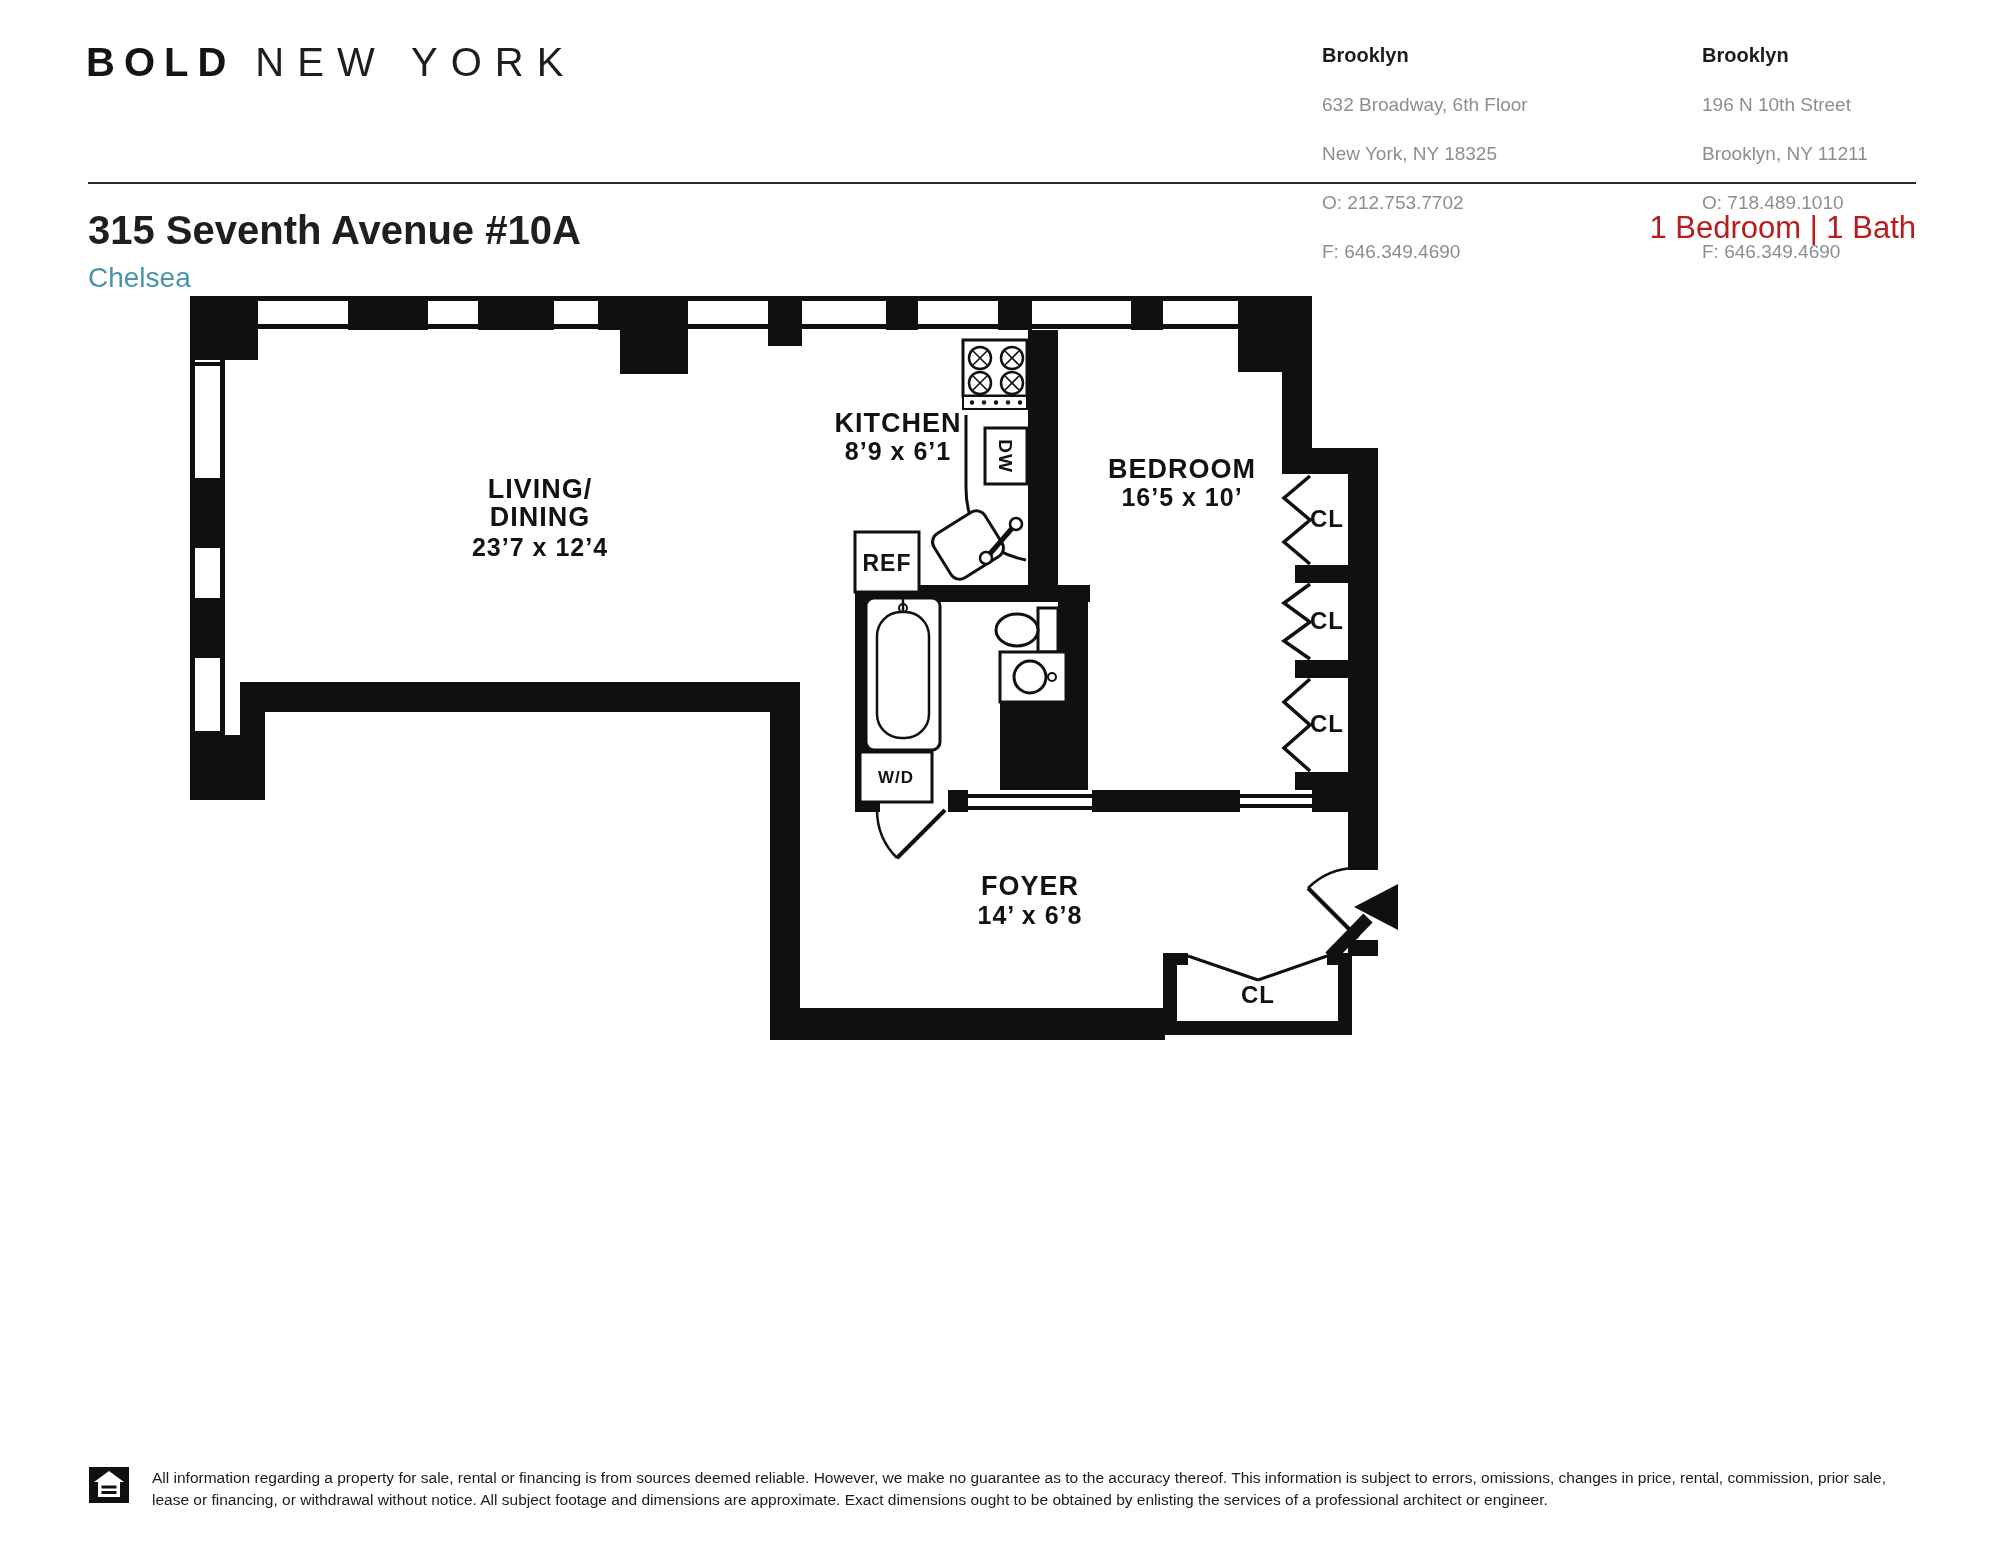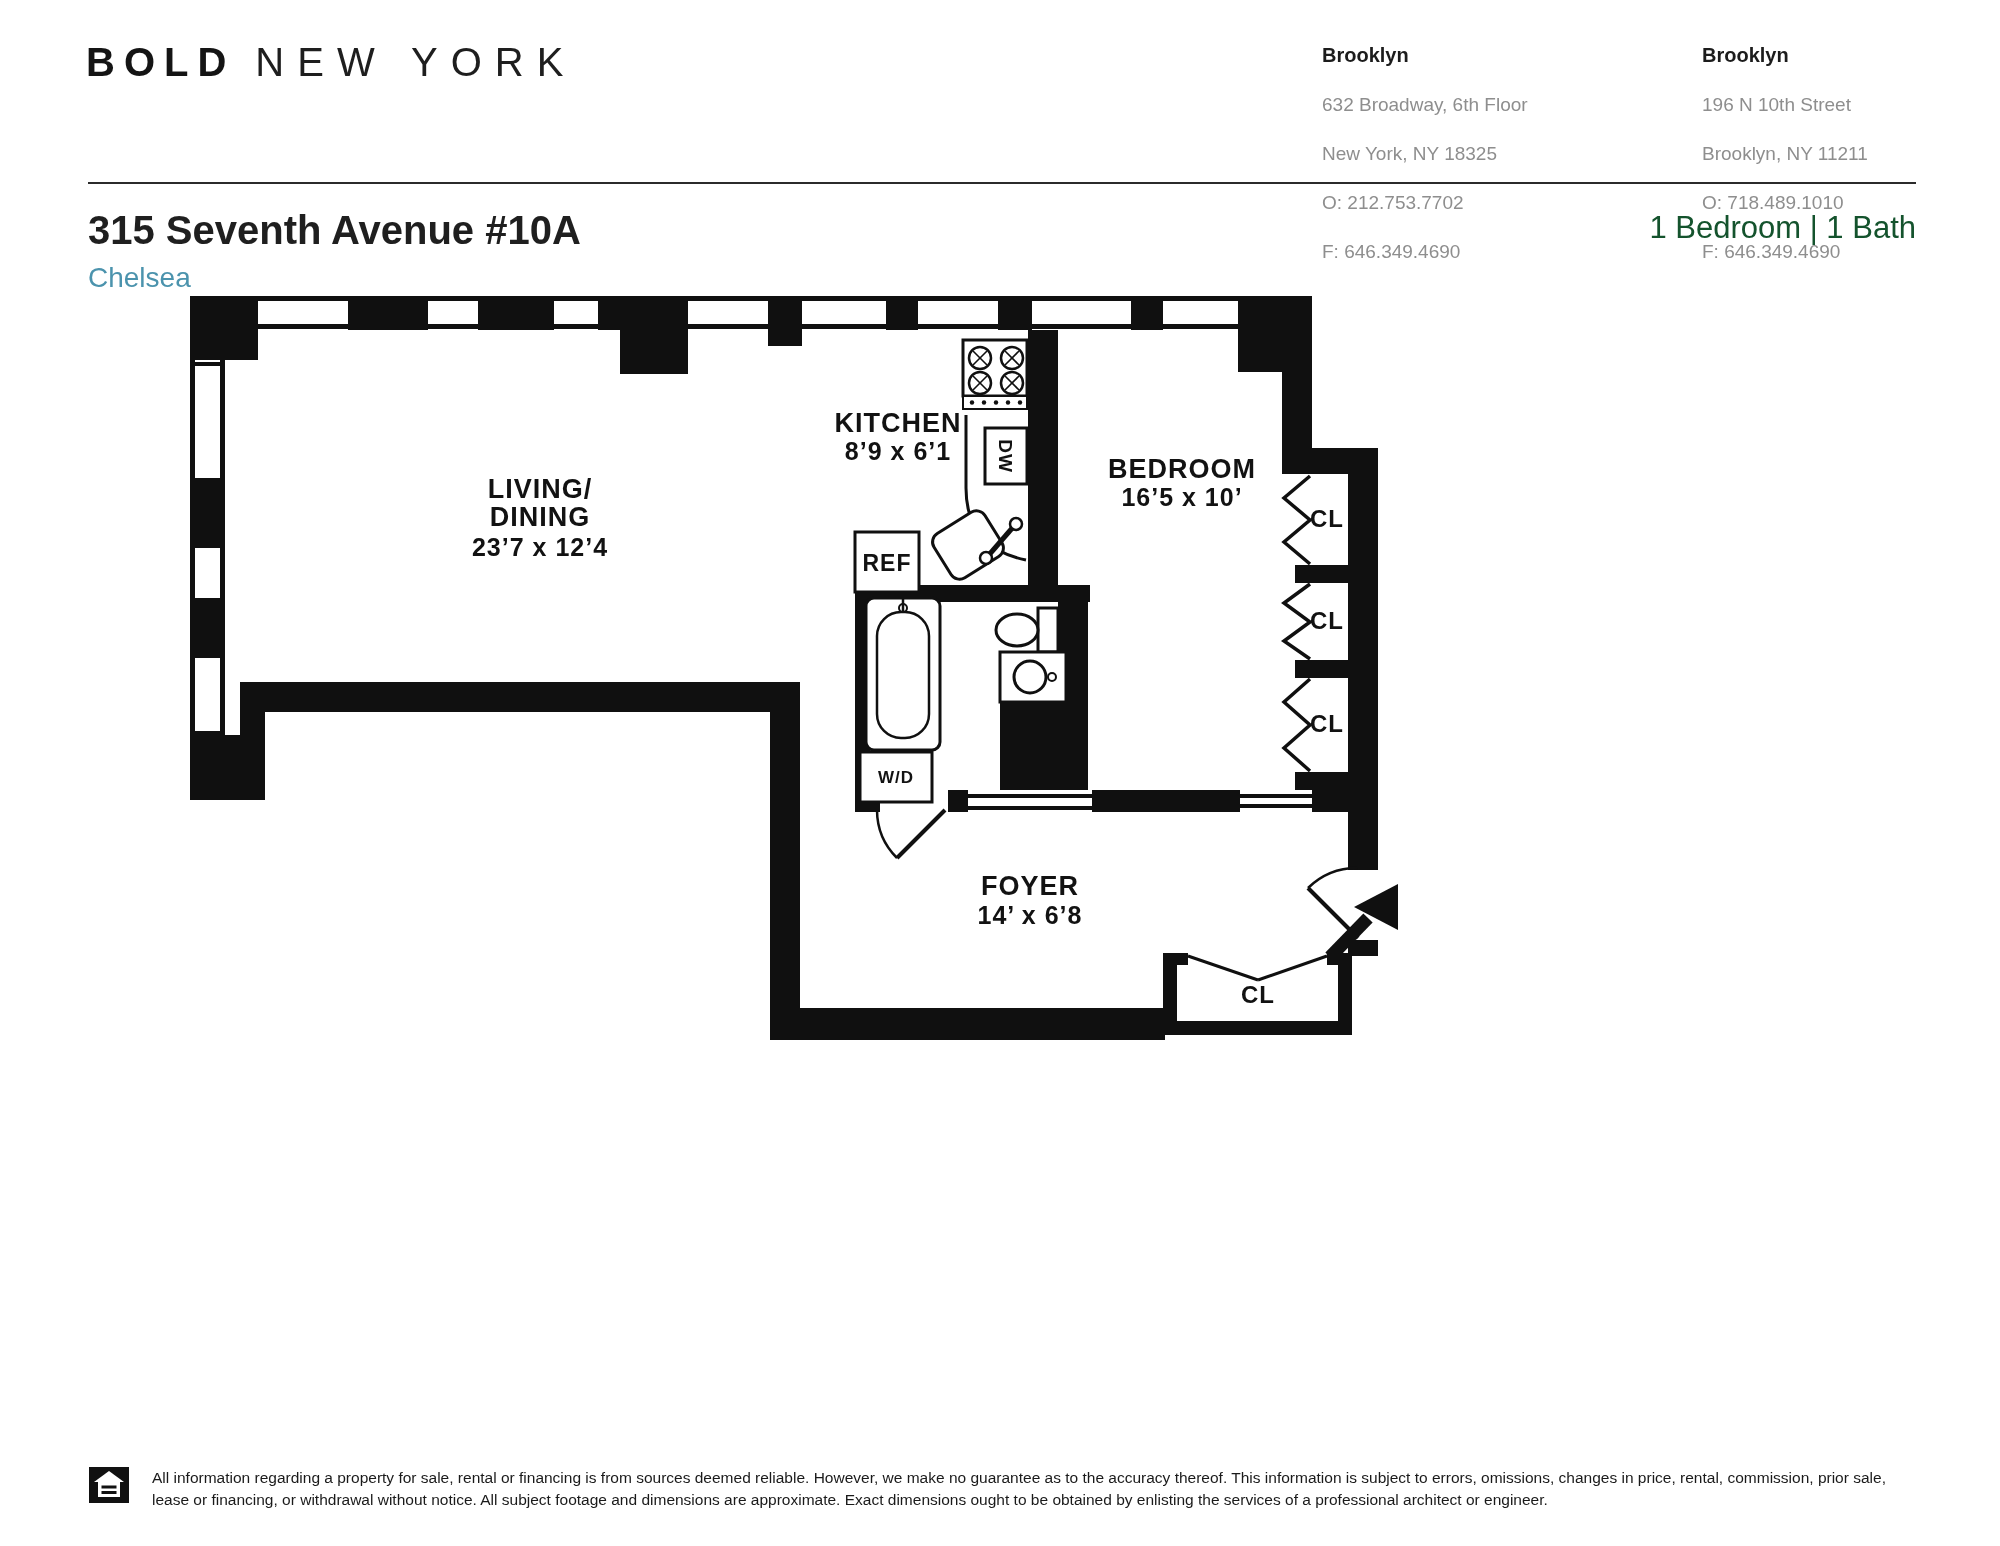--- a/index.html
+++ b/index.html
@@ -20,21 +20,21 @@
 
   .office{top:44px;width:300px;}
   .office .office-name{font-size:20px;font-weight:700;color:#1c1c1c;margin-bottom:3px;}
   .office .office-line{font-size:19px;color:#8e8e8e;line-height:23px;margin-top:26px;}
   .office-manhattan{left:1322px;}
   .office-brooklyn{left:1702px;}
 
   .divider{left:88px;top:182px;width:1828px;height:2px;background:#2b2b2b;}
 
   .address{left:88px;top:208px;font-size:40px;font-weight:700;color:#1f1f1f;}
-  .config{right:84px;top:210px;font-size:31px;font-weight:400;color:#14532d;}
+  .config{right:84px;top:210px;font-size:31px;font-weight:400;color:#b91c1c;}
   .neighborhood{left:88px;top:262px;font-size:28px;font-weight:400;}
 
   
   .plan{left:0;top:0;width:2000px;height:1546px;}
   .plan .wall{fill:#101010;}
   .plan .thin{fill:#101010;}
   .plan .fx{fill:#ffffff;stroke:#101010;}
   .plan text{
     font-family:"Liberation Sans",sans-serif;
     font-weight:700;fill:#121212;letter-spacing:1px;

